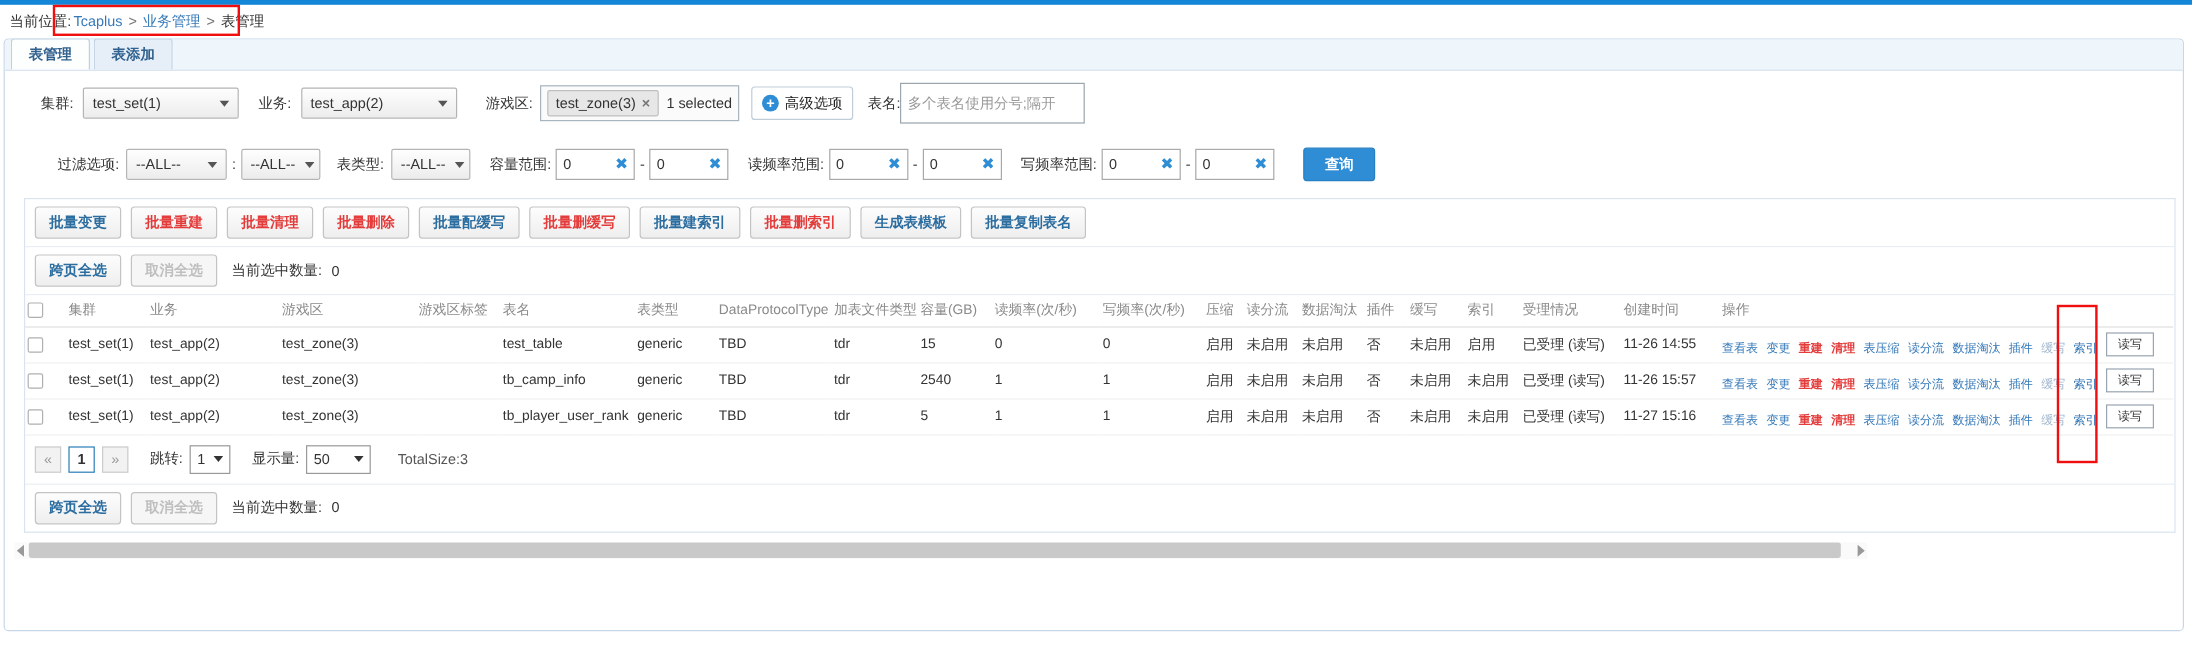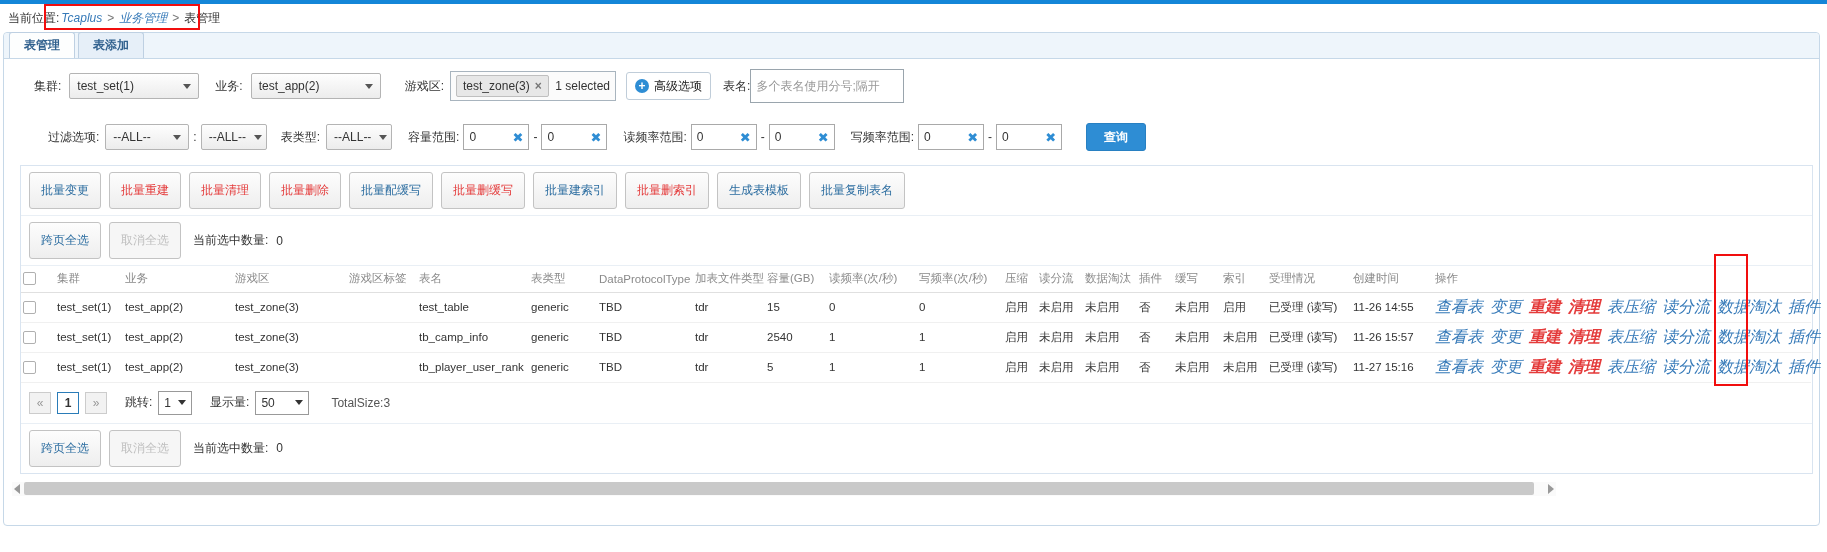--- a/index.html
+++ b/index.html
@@ -3,21 +3,21 @@
 <meta charset="utf-8">
 <style>
   * { box-sizing: border-box; margin: 0; padding: 0; }
   body { background: #fff; font-family: "Liberation Sans", "DejaVu Sans", sans-serif; }
   .screen { position: relative; width: 1827px; height: 552px; background: #fff; overflow: hidden; font-size: 12px; color: #333; }
 
   .topbar { position: absolute; left: 0; top: 0; width: 1827px; height: 4px; background: #1486d8; }
 
   .crumb-row { position: absolute; left: 8px; top: 8px; height: 20px; display: flex; align-items: center; white-space: nowrap; }
   .crumb-row .lbl { color: #333; }
-  .crumb-row a { color: #3579b8; text-decoration: none; margin: 0 2px; font-style: italic; }
+  .crumb-row a { color: #3579b8; text-decoration: none; margin: 0 2px; }
   .crumb-sep { color: #777; margin: 0 3px; }
   .crumb-cur { color: #333; margin-left: 2px; }
 
   .ann { position: absolute; border: 2px solid #f10e0e; pointer-events: none; z-index: 50; }
   .ann1 { left: 44px; top: 4px; width: 156px; height: 26px; }
   .ann2 { left: 1714px; top: 254px; width: 34px; height: 132px; }
 
   .frame { position: absolute; left: 3px; top: 32px; width: 1817px; height: 494px; border: 1px solid #c6d8e8; border-radius: 4px; background: #fff; }
 
   .tabstrip { height: 26px; background: #eef5fb; border-bottom: 1px solid #c6d8e8; border-radius: 4px 4px 0 0; display: flex; align-items: flex-end; padding-left: 5px; gap: 3px; }
@@ -49,34 +49,34 @@
   .name-input::placeholder { color: #999; }
 
   .rng { display: inline-flex; align-items: center; justify-content: space-between; width: 66px; height: 26px; border: 1px solid #a9a9a9; background: #fff; padding: 0 5px; }
   .rng .x-clear { color: #2e8dd4; font-weight: bold; font-size: 13px; cursor: pointer; }
   .dash { margin: 0 4px; color: #333; }
 
   .search-btn { margin-left: 24px; height: 28px; padding: 0 17px; background: #2e8dd4; color: #fff; border: 1px solid #2880c2; border-radius: 3px; display: inline-flex; align-items: center; cursor: pointer; font-weight: bold; }
 
   .container { margin: 14px 0 0 16px; width: 1793px; border: 1px solid #d9e4f0; background: #fff; }
   .batch-row { padding: 6px 8px; display: flex; gap: 8px; border-bottom: 1px solid #e9eff5; }
-  .btn { display: inline-flex; align-items: center; height: 37px; padding: 0 11px; border: 1px solid #c3c3c3; border-radius: 3px; background: linear-gradient(#fdfdfd, #eeeeee); font-weight: normal; cursor: pointer; white-space: nowrap; }
+  .btn { display: inline-flex; align-items: center; height: 27px; padding: 0 11px; border: 1px solid #c3c3c3; border-radius: 3px; background: linear-gradient(#fdfdfd, #eeeeee); font-weight: bold; cursor: pointer; white-space: nowrap; }
   .btn.blue { color: #2c6da0; }
   .btn.red { color: #e43b3b; }
   .btn.disabled { color: #bfbfbf; background: #f6f6f6; cursor: default; }
   .select-row { padding: 6px 8px; display: flex; align-items: center; gap: 8px; border-bottom: 1px solid #e9eff5; }
   .select-row.bottom { border-bottom: none; border-top: 1px solid #e9eff5; }
   .count-lbl { margin-left: 4px; color: #333; }
 
   table.grid { width: 1790px; border-collapse: collapse; table-layout: fixed; font-size: 11.5px; }
   .grid th { color: #8a8a8a; font-weight: normal; text-align: left; height: 26px; border-bottom: 1px solid #e0e0e0; white-space: nowrap; overflow: visible; padding: 0 2px; }
   .grid td { height: 30px; border-bottom: 1px solid #f0f0f0; white-space: nowrap; overflow: visible; padding: 0 2px; color: #333; }
   .cb { width: 13px; height: 13px; border: 1px solid #b0b0b0; border-radius: 2px; background: #fff; display: inline-block; vertical-align: middle; cursor: pointer; }
   .on { color: #3db13d; } .off { color: #999; } .no { color: #666; }
-  .ops { display: flex; align-items: flex-end; gap: 7px; font-size: 16px; font-style: italic; }
+  .ops { display: flex; align-items: flex-end; gap: 7px; font-size: 10px; }
   .ops a { text-decoration: none; white-space: nowrap; cursor: pointer; }
   .a-b { color: #3579b8; } .a-r { color: #e43b3b; font-weight: bold; } .a-m { color: #9fb6ce; }
   .mini-sel { border: 1px solid #98a4b0; background: #fff; height: 20px; padding: 0 9px; display: inline-flex; align-items: center; color: #333; cursor: pointer; }
 
   .pag-row { padding: 8px; display: flex; align-items: center; gap: 6px; }
   .pg-btn { width: 22px; height: 22px; border: 1px solid #ccc; background: #f2f2f2; color: #999; display: inline-flex; align-items: center; justify-content: center; cursor: pointer; }
   .pg-cur { width: 22px; height: 22px; border: 1px solid #2a7cb8; background: #fff; color: #333; font-weight: bold; display: inline-flex; align-items: center; justify-content: center; }
   .pg-sel { display: inline-flex; align-items: center; justify-content: space-between; border: 1px solid #999; background: #fff; height: 24px; padding: 0 5px; cursor: pointer; }
   .pg-sel .caret { width: 0; height: 0; border-left: 4px solid transparent; border-right: 4px solid transparent; border-top: 5px solid #333; margin-left: 7px; }
   .pg-gap { margin-left: 12px; }

